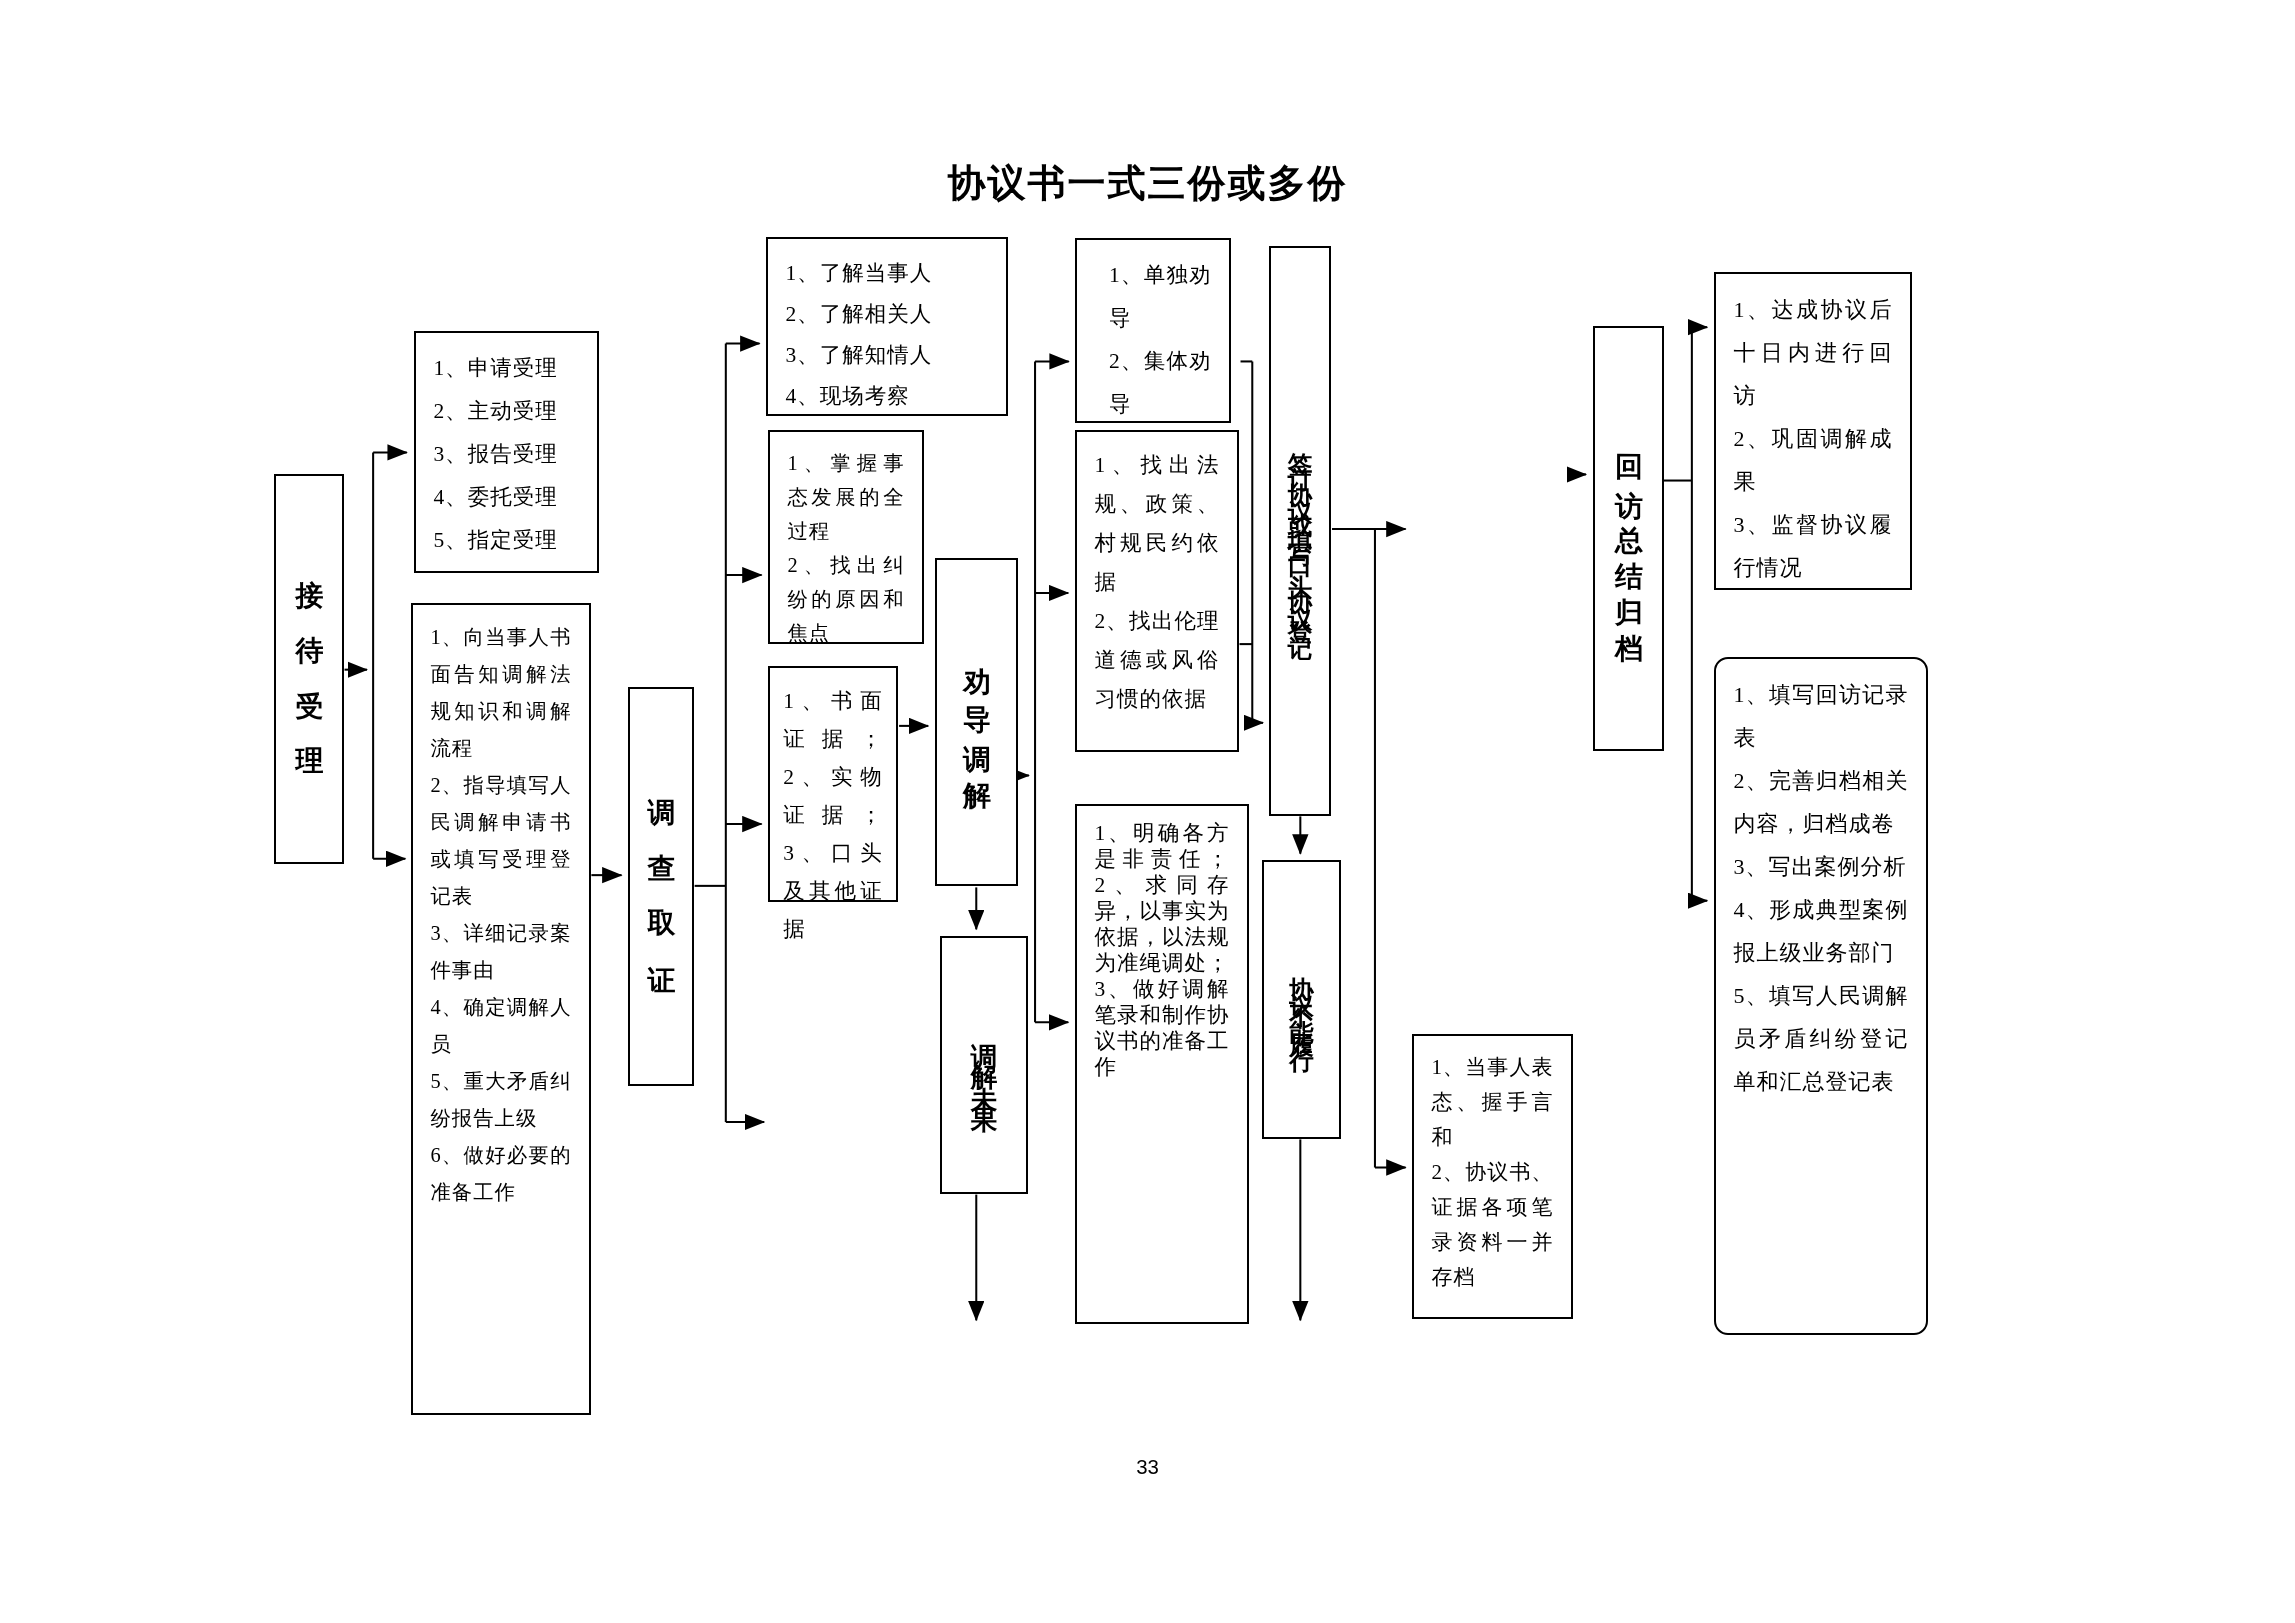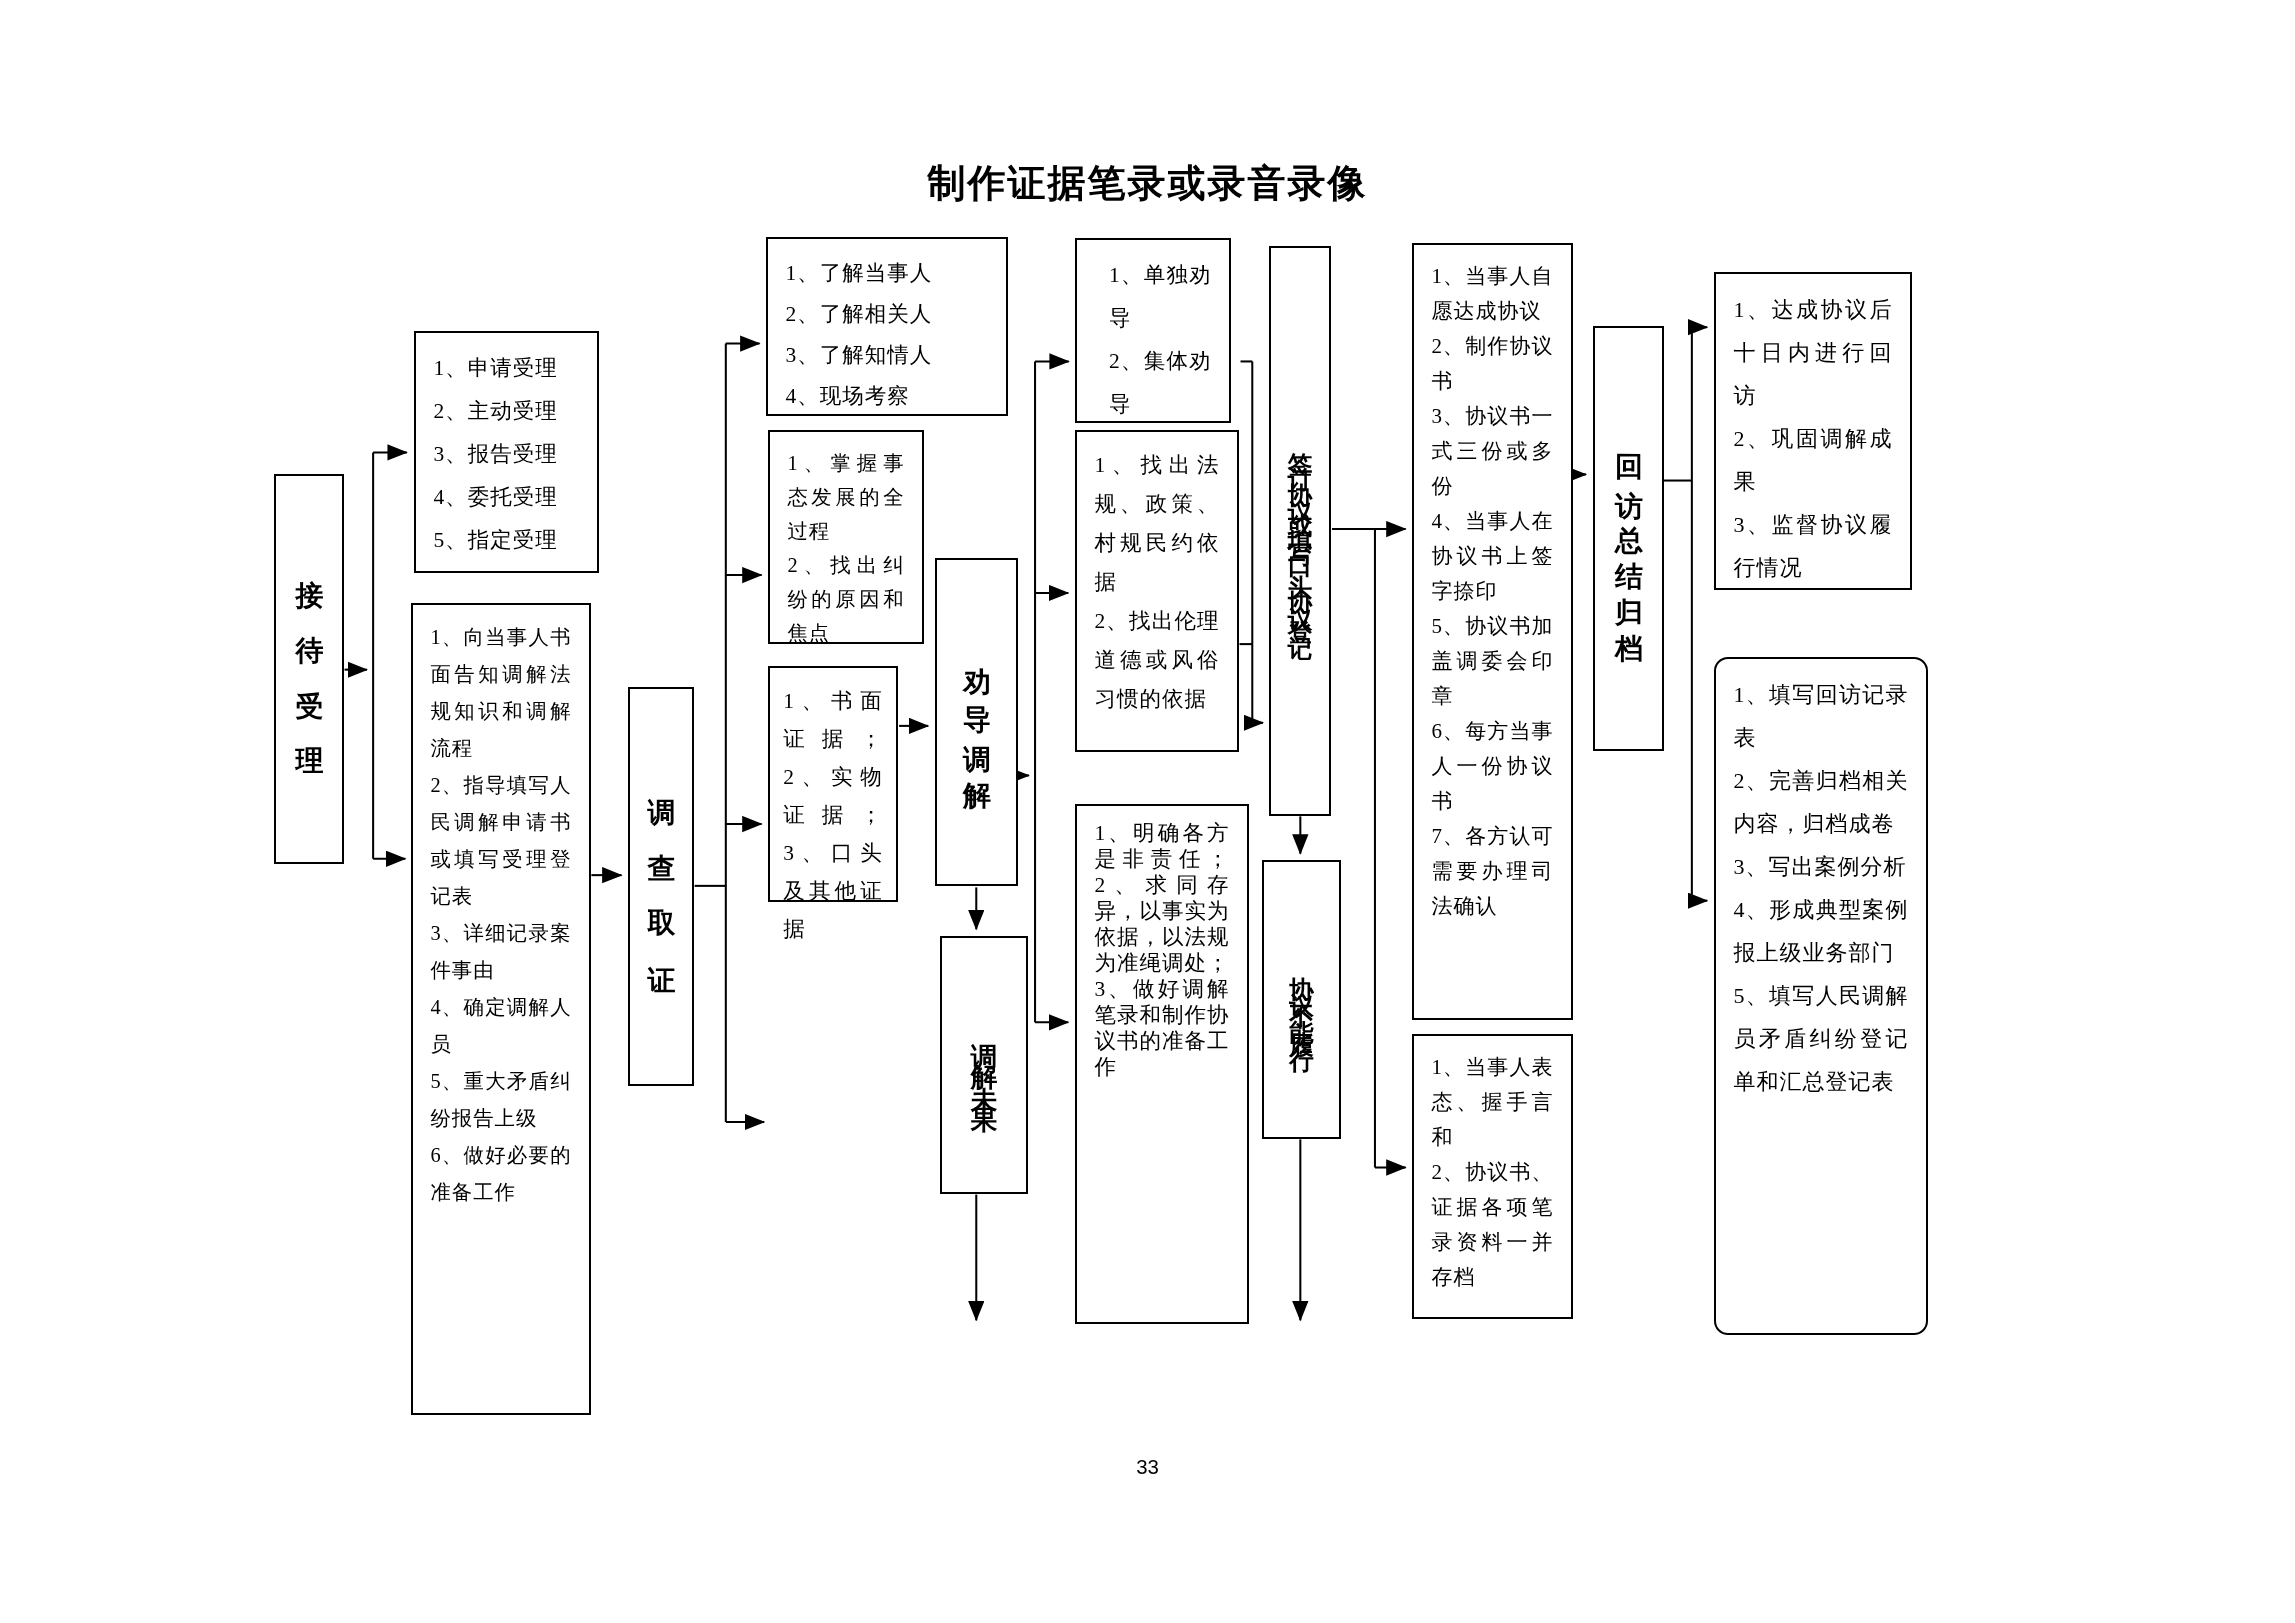--- a/index.html
+++ b/index.html
@@ -35,21 +35,21 @@
   #page-number{
     position:absolute;left:0;top:1456px;width:2295px;text-align:center;
     font-family:"Liberation Sans","DejaVu Sans",sans-serif;font-size:20.4px;
   }
 </style>
 </head>
 <body>
 
 <div id="canvas">
 
-  <div id="page-title">制作证据笔录或录音录像</div>
+  <div id="page-title">协议书一式三份或多份</div>
 
   <svg id="flow-arrows" viewBox="0 0 4490 3175" xmlns="http://www.w3.org/2000/svg">
     <defs>
       <marker id="ah" markerWidth="11" markerHeight="9" refX="9.5" refY="4" orient="auto" markerUnits="strokeWidth">
         <path d="M0,0 L10,4 L0,8 Z" fill="#000"></path>
       </marker>
     </defs>
     <g stroke="#000" stroke-width="4" fill="none">
       <line x1="674" y1="1310" x2="718" y2="1310" marker-end="url(#ah)"></line>
       <line x1="730" y1="885" x2="730" y2="1680"></line>
@@ -160,27 +160,20 @@
   <div class="node tbox" style="left:1075px;top:804px;width:174px;height:520px;line-height:26px;">1、明确各方是非责任；2、求同存异，以事实为依据，以法规为准绳调处；3、做好调解笔录和制作协议书的准备工作</div>
 
   <div class="node vbox" style="left:1269px;top:246px;width:62px;height:570px;">
     <span class="vtext" style="letter-spacing:15.3px;font-size:24.5px;">签订协议或填写口头协议登记</span>
   </div>
 
   <div class="node vbox" style="left:1262px;top:860px;width:79px;height:279px;">
     <span class="vtext" style="letter-spacing:14.3px;font-size:24.5px;">协议不能履行</span>
   </div>
 
-  <div class="node tbox" style="left:1412px;top:243px;width:161px;height:777px;font-size:21px;line-height:35px;">1、当事人自愿达成协议
-2、制作协议书
-3、协议书一式三份或多份
-4、当事人在协议书上签字捺印
-5、协议书加盖调委会印章
-6、每方当事人一份协议书
-7、各方认可需要办理司法确认</div>
 
   <div class="node tbox" style="left:1412px;top:1034px;width:161px;height:285px;font-size:21px;line-height:35px;">1、当事人表态、握手言和
 2、协议书、证据各项笔录资料一并存档</div>
 
   <div class="node vbox" style="left:1593px;top:326px;width:71px;height:425px;">
     <span class="vtext" style="letter-spacing:36px;">回访总结归档</span>
   </div>
 
   <div class="node tbox" style="left:1714px;top:272px;width:198px;height:318px;font-size:22px;line-height:43px;">1、达成协议后十日内进行回访
 2、巩固调解成果

